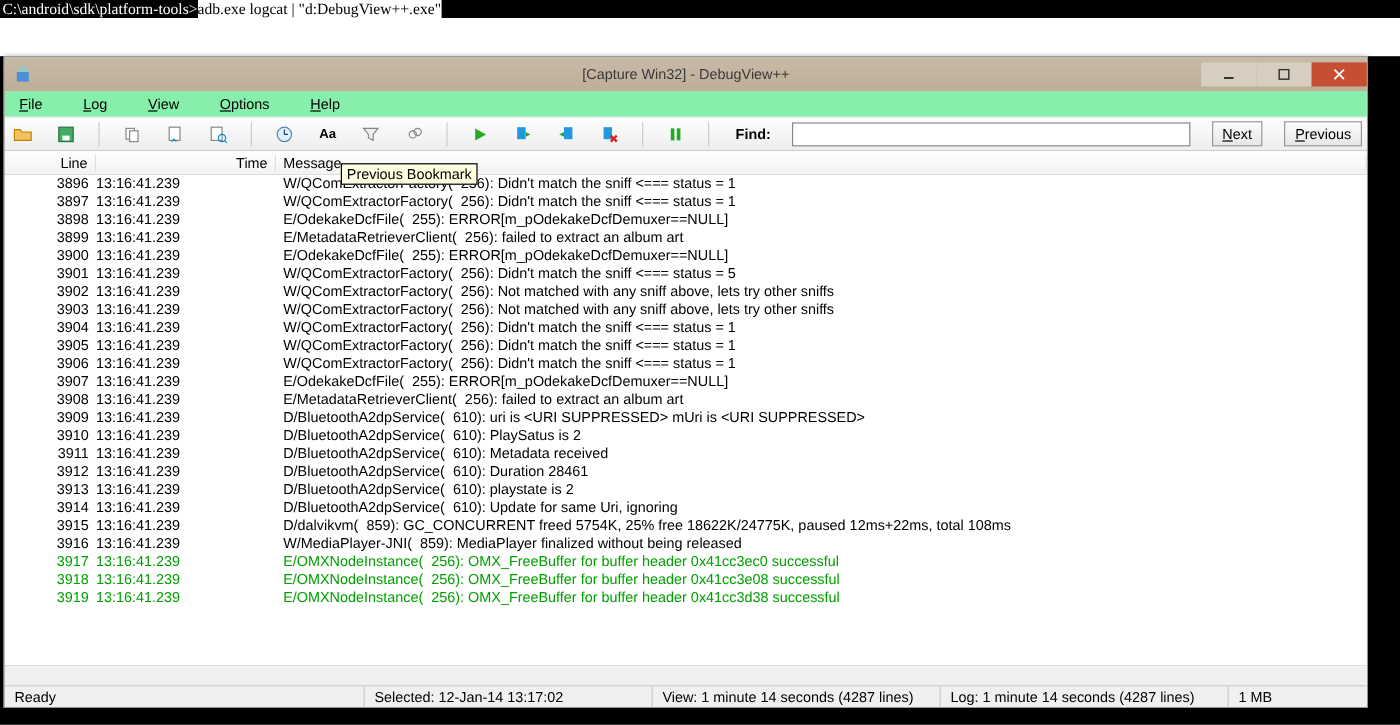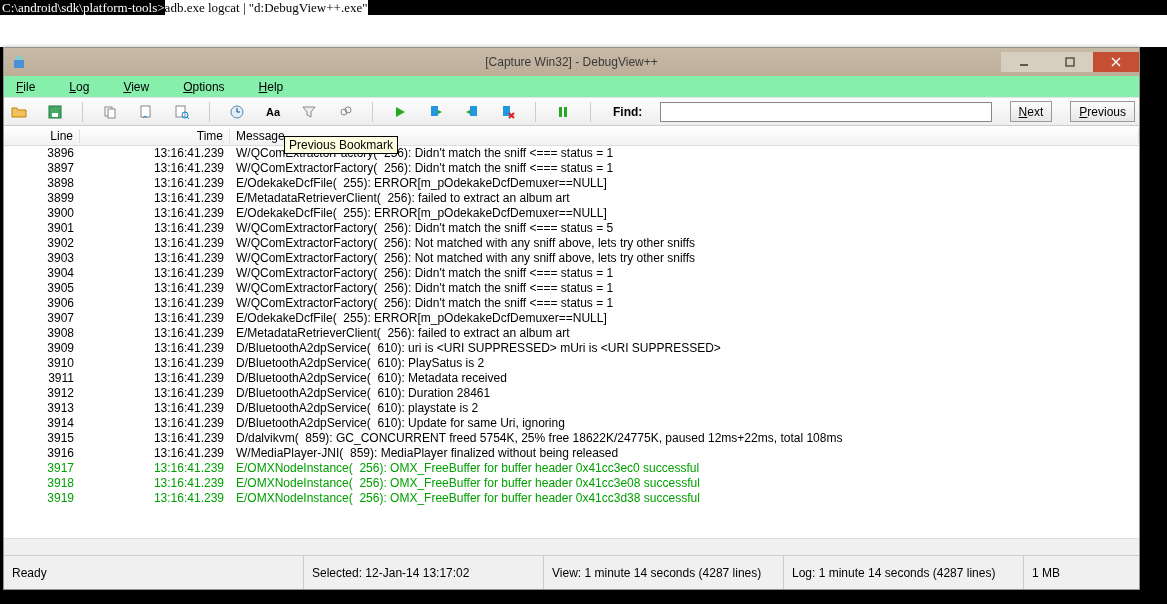--- a/index.html
+++ b/index.html
@@ -35,31 +35,31 @@
 
 .headers { height: 20px; background: linear-gradient(to bottom, #fff, #f2f2f2); border-bottom: 1px solid #ddd; display: flex; align-items: center; font-size: 12px; }
 .col-h { padding: 0 6px; border-right: 1px solid #e0e0e0; text-align: right; }
 .col-line { width: 76px; }
 .col-time { width: 150px; }
 .col-msg { flex: 1; text-align: left; padding-left: 6px; }
 
 .log-area { flex: 1; overflow: auto; background: #fff; position: relative; }
 .log-row { display: flex; height: 15px; line-height: 15px; font-size: 12px; font-family: Tahoma, sans-serif; white-space: pre; }
 .log-row .c-line { width: 76px; text-align: right; padding-right: 6px; }
-.log-row .c-time { width: 150px; text-align: right; padding-right: 6px; }
+.log-row .c-time { width: 150px; padding-right: 6px; }
 .log-row .c-msg { flex: 1; padding-left: 6px; text-align: left; }
 .clr-black { color: #000; }
 .clr-red { color: #000000; }
 .clr-green { color: #00a000; }
 
 .tooltip { position: absolute; top: 136px; left: 284px; background: #ffffe1; border: 1px solid #000; padding: 1px 4px; font-size: 12px; z-index: 100; }
 
 .scroll-h { height: 17px; background: #f0f0f0; border-top: 1px solid #ddd; }
 
-.statusbar { height: 34px; background: #f0f0f0; border-top: 1px solid #ccc; display: flex; align-items: flex-start; font-size: 12px; }
+.statusbar { height: 18px; background: #f0f0f0; border-top: 1px solid #ccc; display: flex; align-items: flex-start; font-size: 12px; }
 .status-cell { padding: 0 8px; border-right: 1px solid #ccc; height: 100%; display: flex; align-items: center; }
 .status-cell.first { width: 300px; }
 .status-cell.sel { width: 240px; }
 .status-cell.view { width: 240px; }
 .status-cell.logc { width: 240px; }
 .status-cell.size { flex: 1; border-right: none; }
 
 
 .ico { width: 16px; height: 16px; }
 </style>

